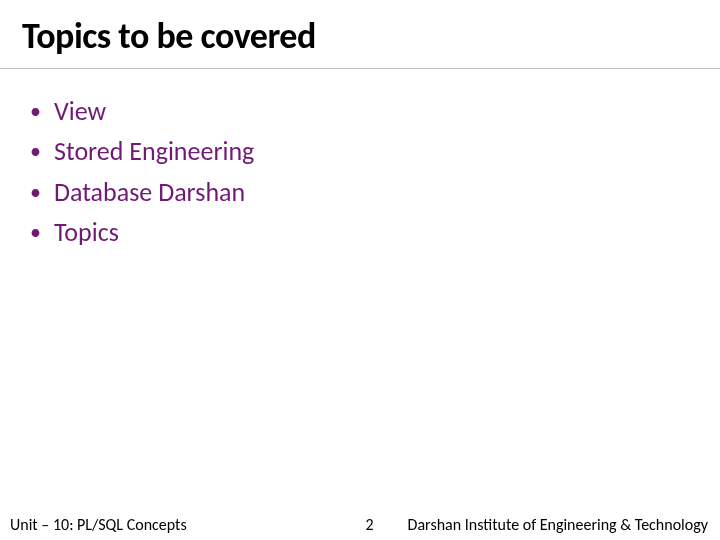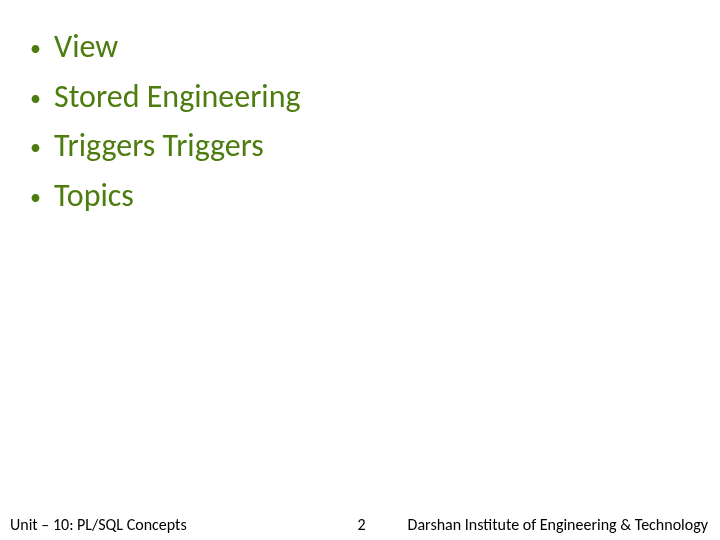--- a/index.html
+++ b/index.html
@@ -23,22 +23,22 @@
     letter-spacing: -0.5px;
   }
 
   .content {
     flex: 1;
     padding: 22px 22px 0 30px;
   }
 
   .bullets {
     list-style: none;
-    font-size: 32px;
-    color: #4d7c0f;
+    font-size: 26px;
+    color: #701a75;
     line-height: 1.55;
   }
 
   .bullets li::before {
     content: "•";
     display: inline-block;
     width: 24px;
     font-size: 22px;
     vertical-align: 1px;
   }
@@ -55,33 +55,34 @@
     color: #000;
   }
 
   .footer .unit { flex: 0 0 auto; }
   .footer .spacer { flex: 1; }
   .footer .page {
     width: 40px;
     text-align: center;
     margin-right: 18px;
   }
-  .footer .institute { flex: 0 0 auto; text-align: right; margin-left: 8px; }
+  .footer .institute { flex: 0 0 auto; text-align: right; }
 </style>
 </head>
 <body>
 
 <div class="slide">
 
+  <h1 class="title">Topics to be covered</h1>
 
   <div class="content">
     <ul class="bullets">
       <li><span>View</span></li>
       <li><span>Stored Engineering</span></li>
-      <li><span>Triggers Triggers</span></li>
+      <li><span>Database Darshan</span></li>
       <li><span>Topics</span></li>
     </ul>
   </div>
 
   <div class="footer">
     <span class="unit">Unit – 10: PL/SQL Concepts</span>
     <span class="spacer"></span>
     <span class="page">2</span>
     <span class="institute">Darshan Institute of Engineering &amp; Technology</span>
   </div>

